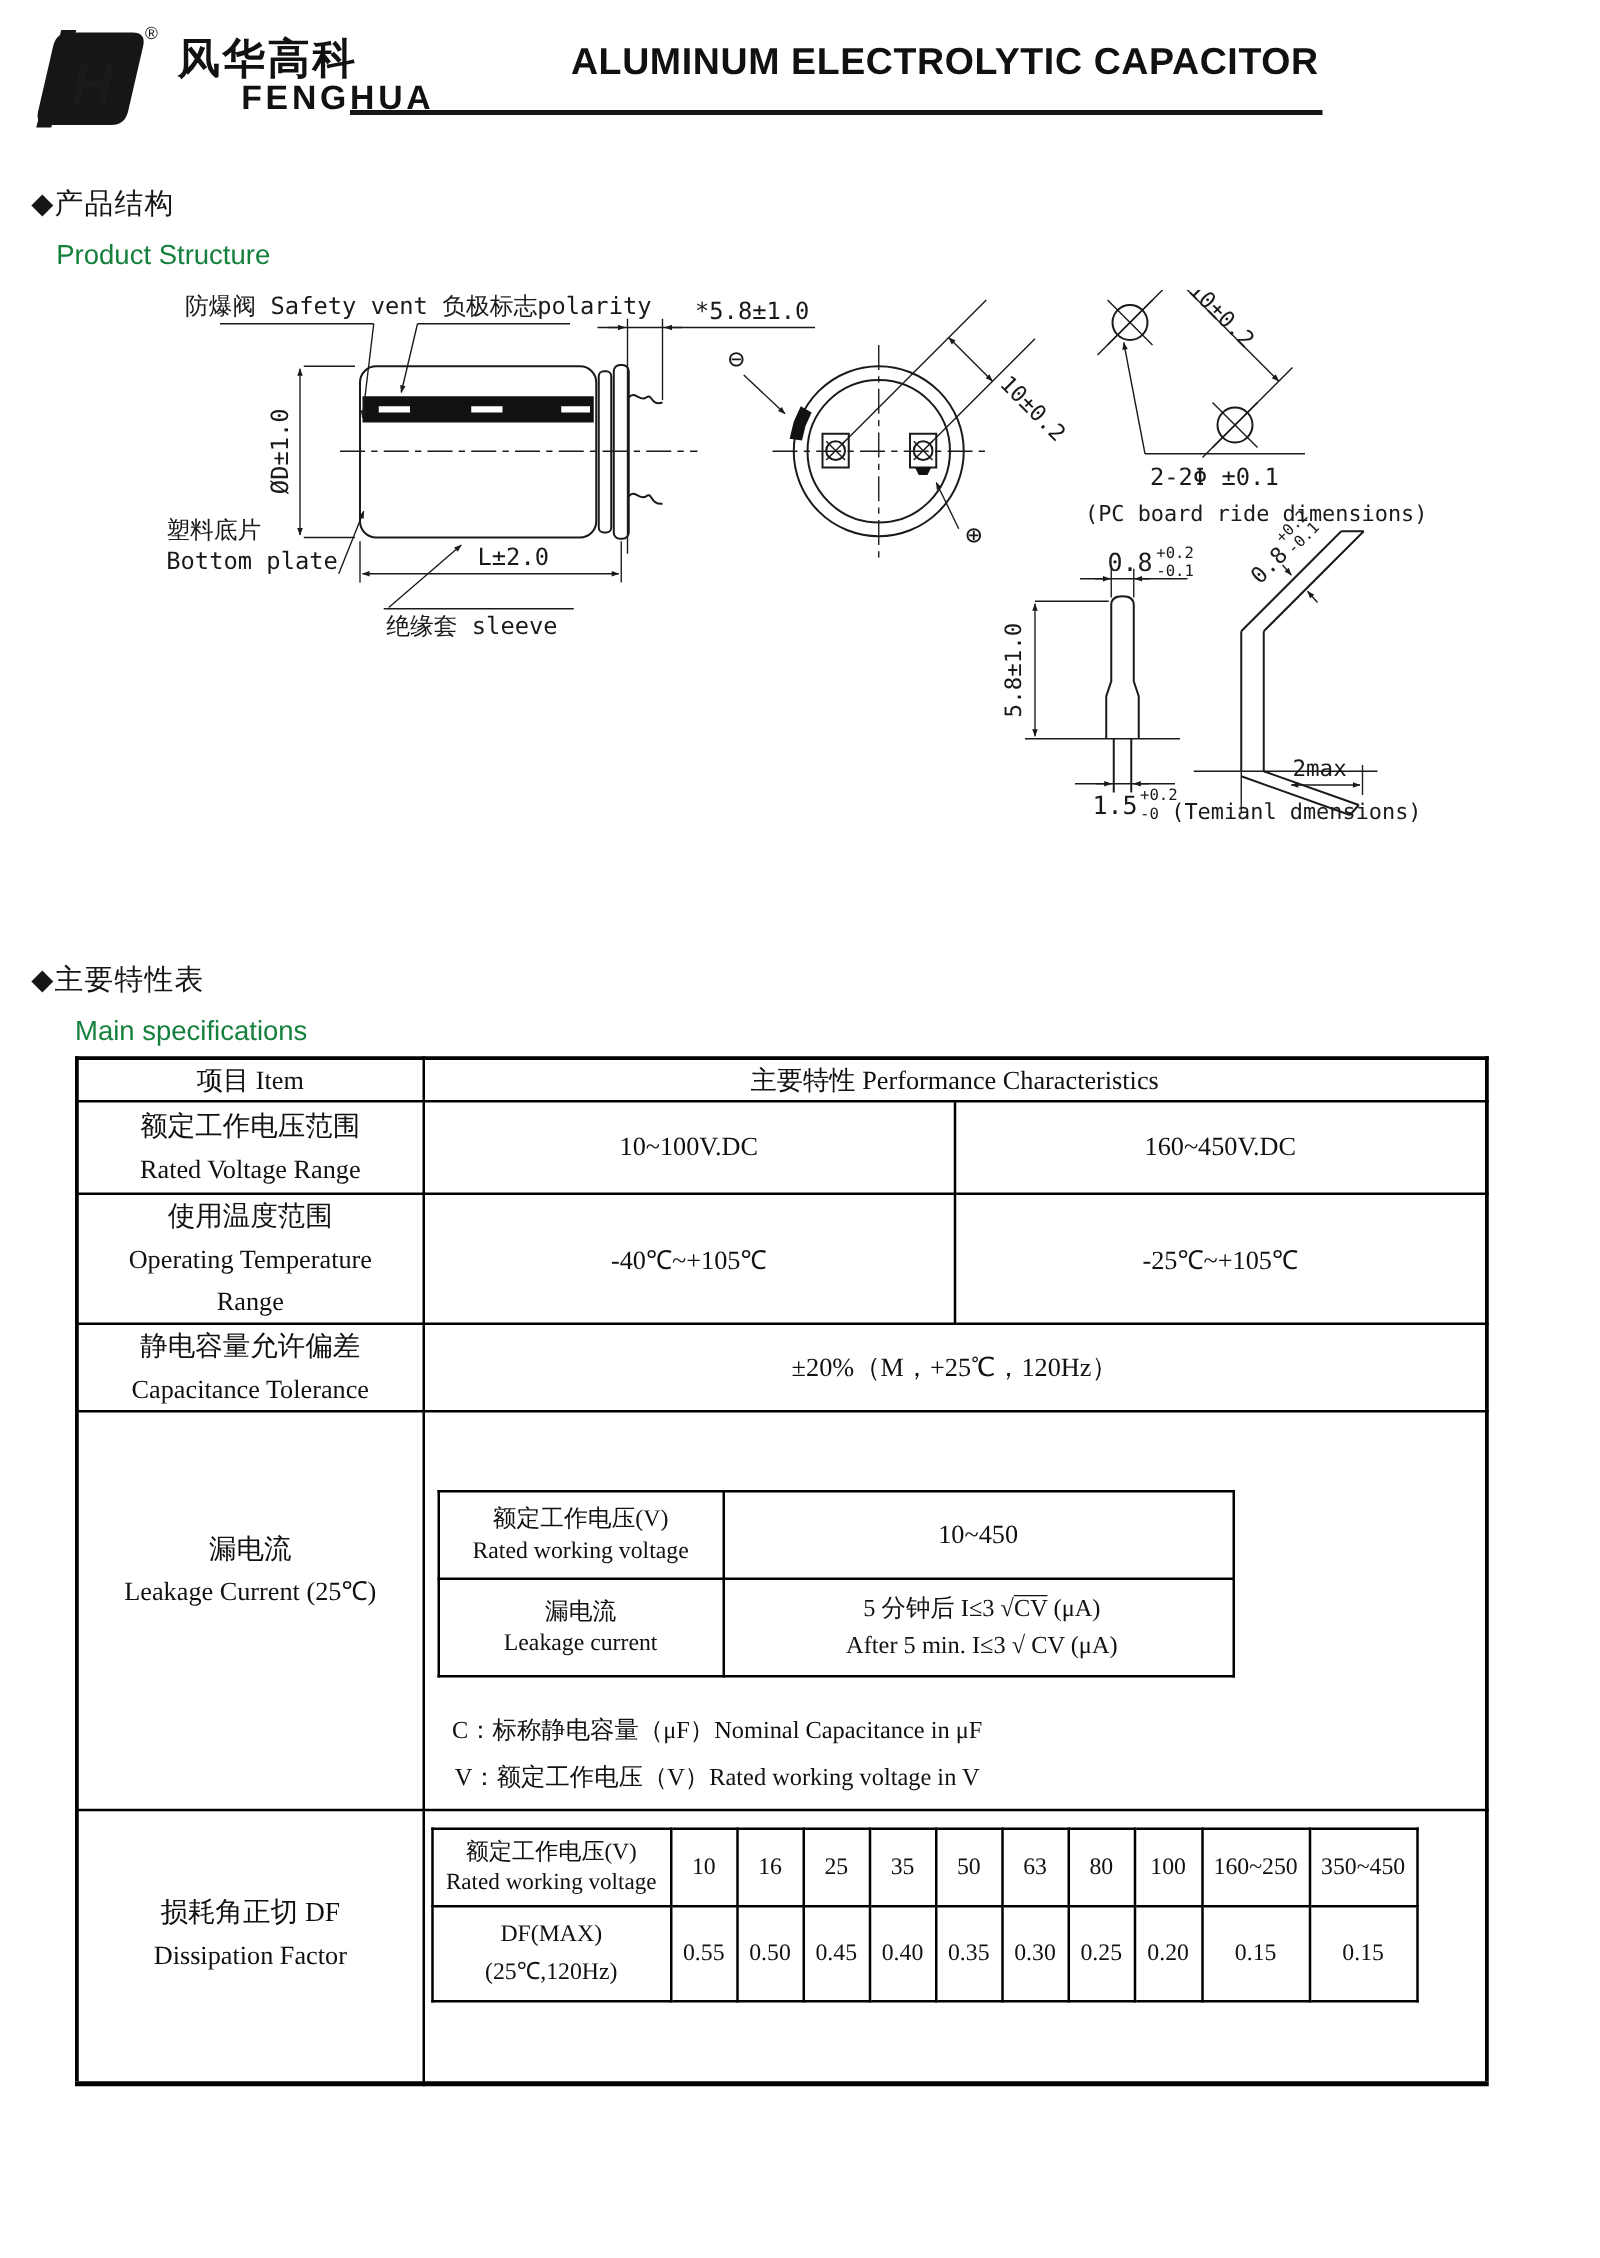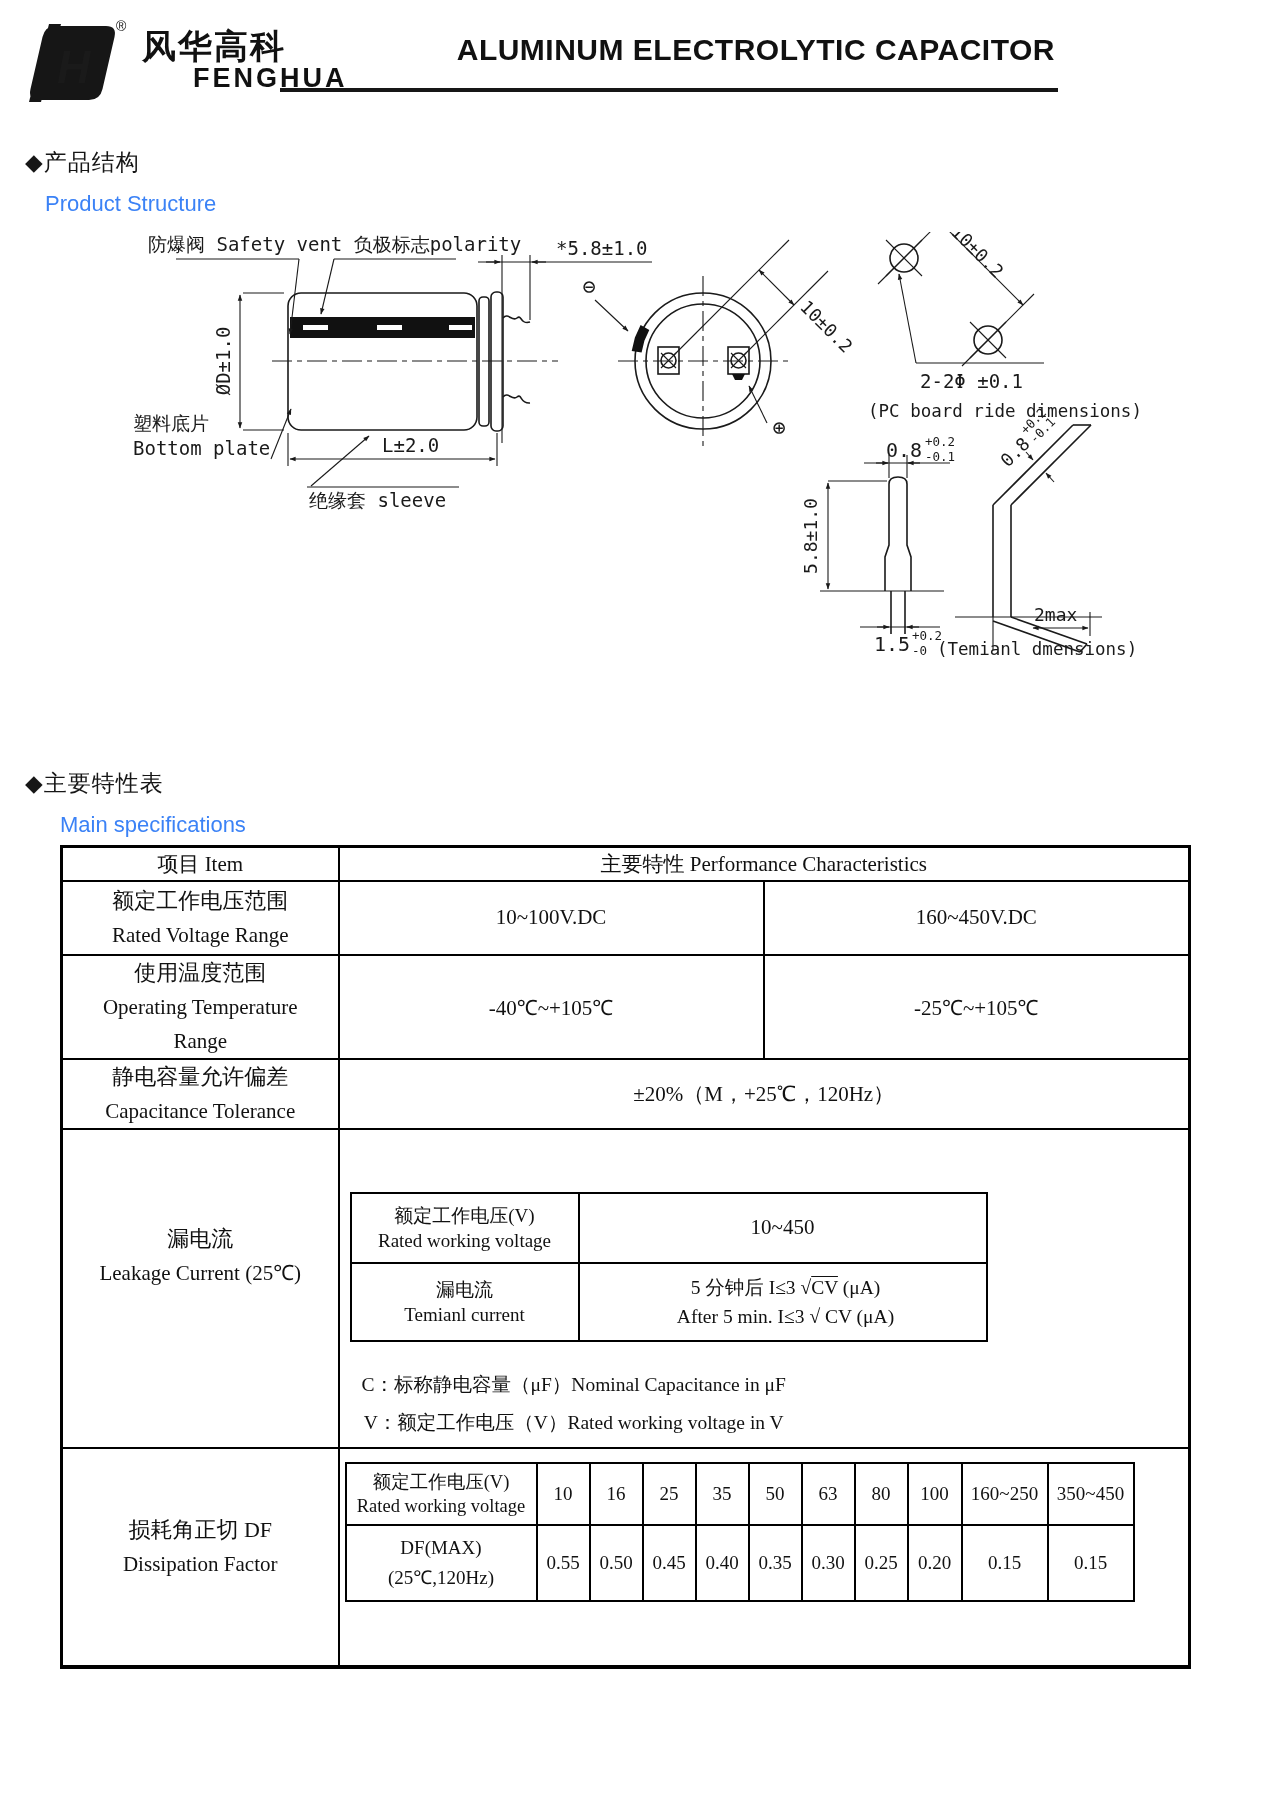--- a/index.html
+++ b/index.html
@@ -10,21 +10,21 @@
   }
   .abs { position:absolute; }
   
   .logo-cn { left:142px; top:24px; font-size:34px; font-weight:bold; letter-spacing:2px; }
   .logo-en { left:145px; top:63px; font-size:27px; font-weight:bold; letter-spacing:3px;margin-left:48px; }
   .reg { left:116px; top:18px; font-size:14px; }
   .doc-title { left:400px; top:33px; width:655px; text-align:right; font-size:30px; font-weight:bold; letter-spacing:0.5px; }
   .header-rule { left:280px; top:88px; width:778px; height:4px; background:#161616; }
   
   .sec-cn { font-size:23px; color:#161616; letter-spacing:1px; }
-  .sec-en { font-size:22px; color:#3b82f6; }
+  .sec-en { font-size:22px; color:#15803d; }
   
   svg text { fill:#1a1a1a; font-family:"DejaVu Sans Mono","DejaVu Sans",monospace; }
   svg .ln { stroke:#1a1a1a; stroke-width:1.6; fill:none; }
   svg .thin { stroke:#1a1a1a; stroke-width:1.1; fill:none; }
   svg .cl { stroke:#1a1a1a; stroke-width:1.1; fill:none; stroke-dasharray:20 5 5 5; }
   
   #spec-table { position:absolute; left:60px; top:845px; width:1128px; border-collapse:collapse; table-layout:fixed; }
   #spec-table td, #spec-table th { border:2px solid #000; text-align:center; vertical-align:middle; font-weight:normal; padding:0;font-family:Liberation Serif, serif; }
   #spec-table { border:3px solid #000; border-bottom-width:4px; }
   .th-row { font-size:21px; }
@@ -272,21 +272,21 @@
               <tr style="height:70px">
           <td class="inner-label">
             <div>额定工作电压(V)</div>
             <div>Rated working voltage</div>
           </td>
           <td class="val">10~450</td>
         </tr>
         <tr style="height:78px">
           <td class="inner-label">
             <div>漏电流</div>
-            <div>Temianl current</div>
+            <div>Leakage current</div>
           </td>
           <td class="formula">
             <div><span>5 分钟后 I≤3 √</span><span class="ovl">CV</span><span> (μA)</span></div>
             <div>After 5 min. I≤3 √ CV (μA)</div>
           </td>
         </tr>
       </tbody>
           </table>
       <div class="notes">
         <div>C：标称静电容量（μF）Nominal Capacitance in μF</div>

